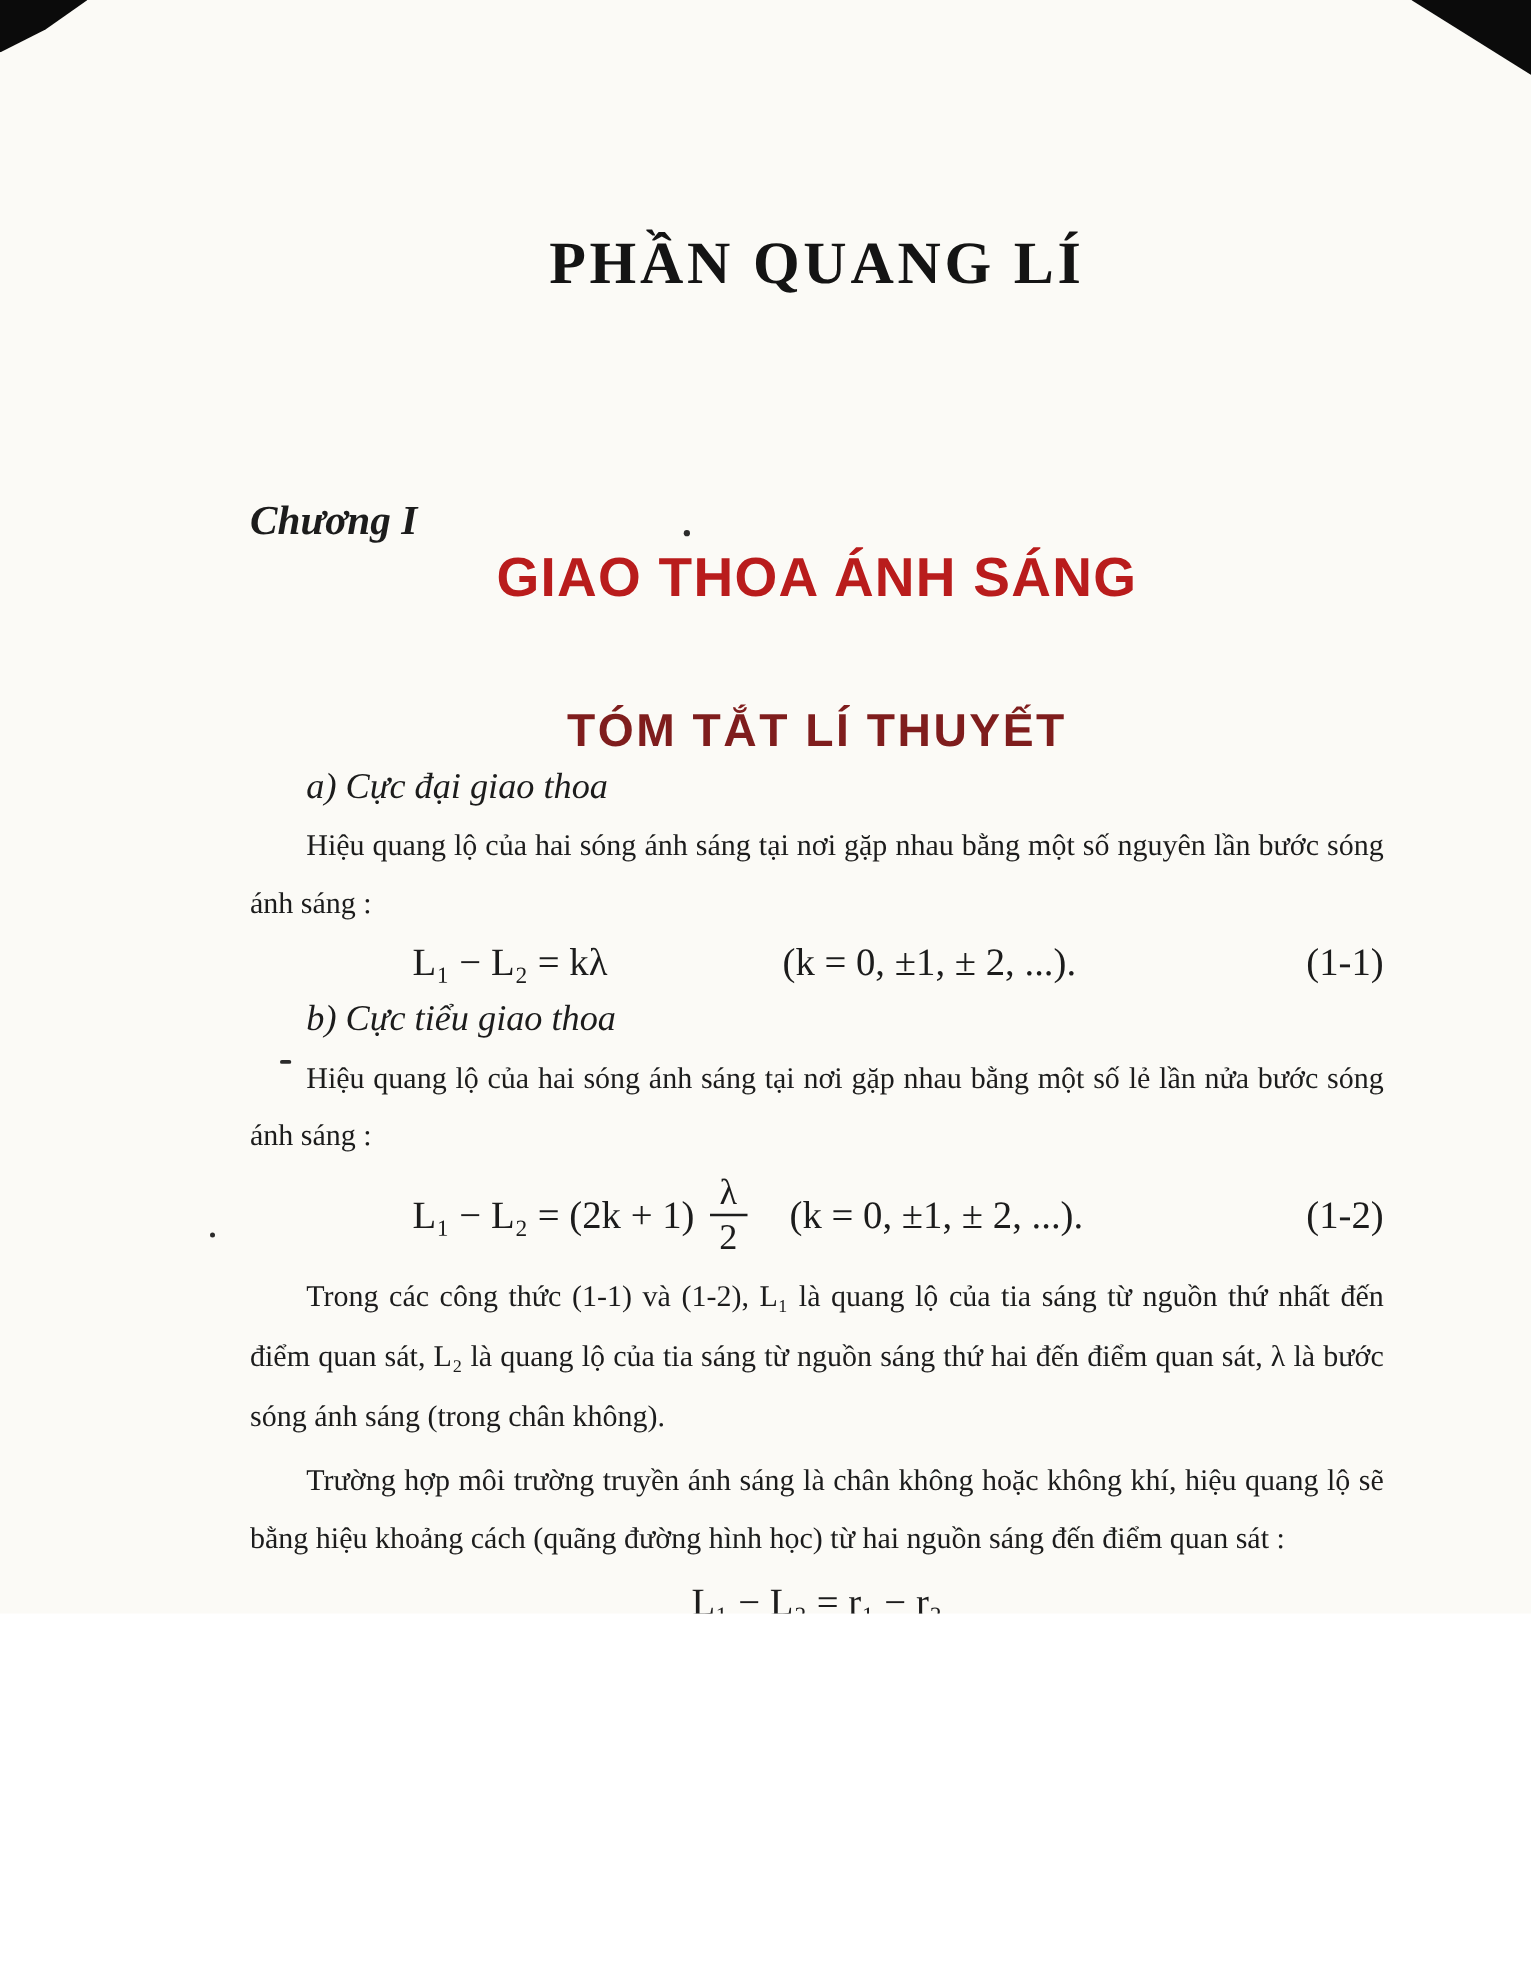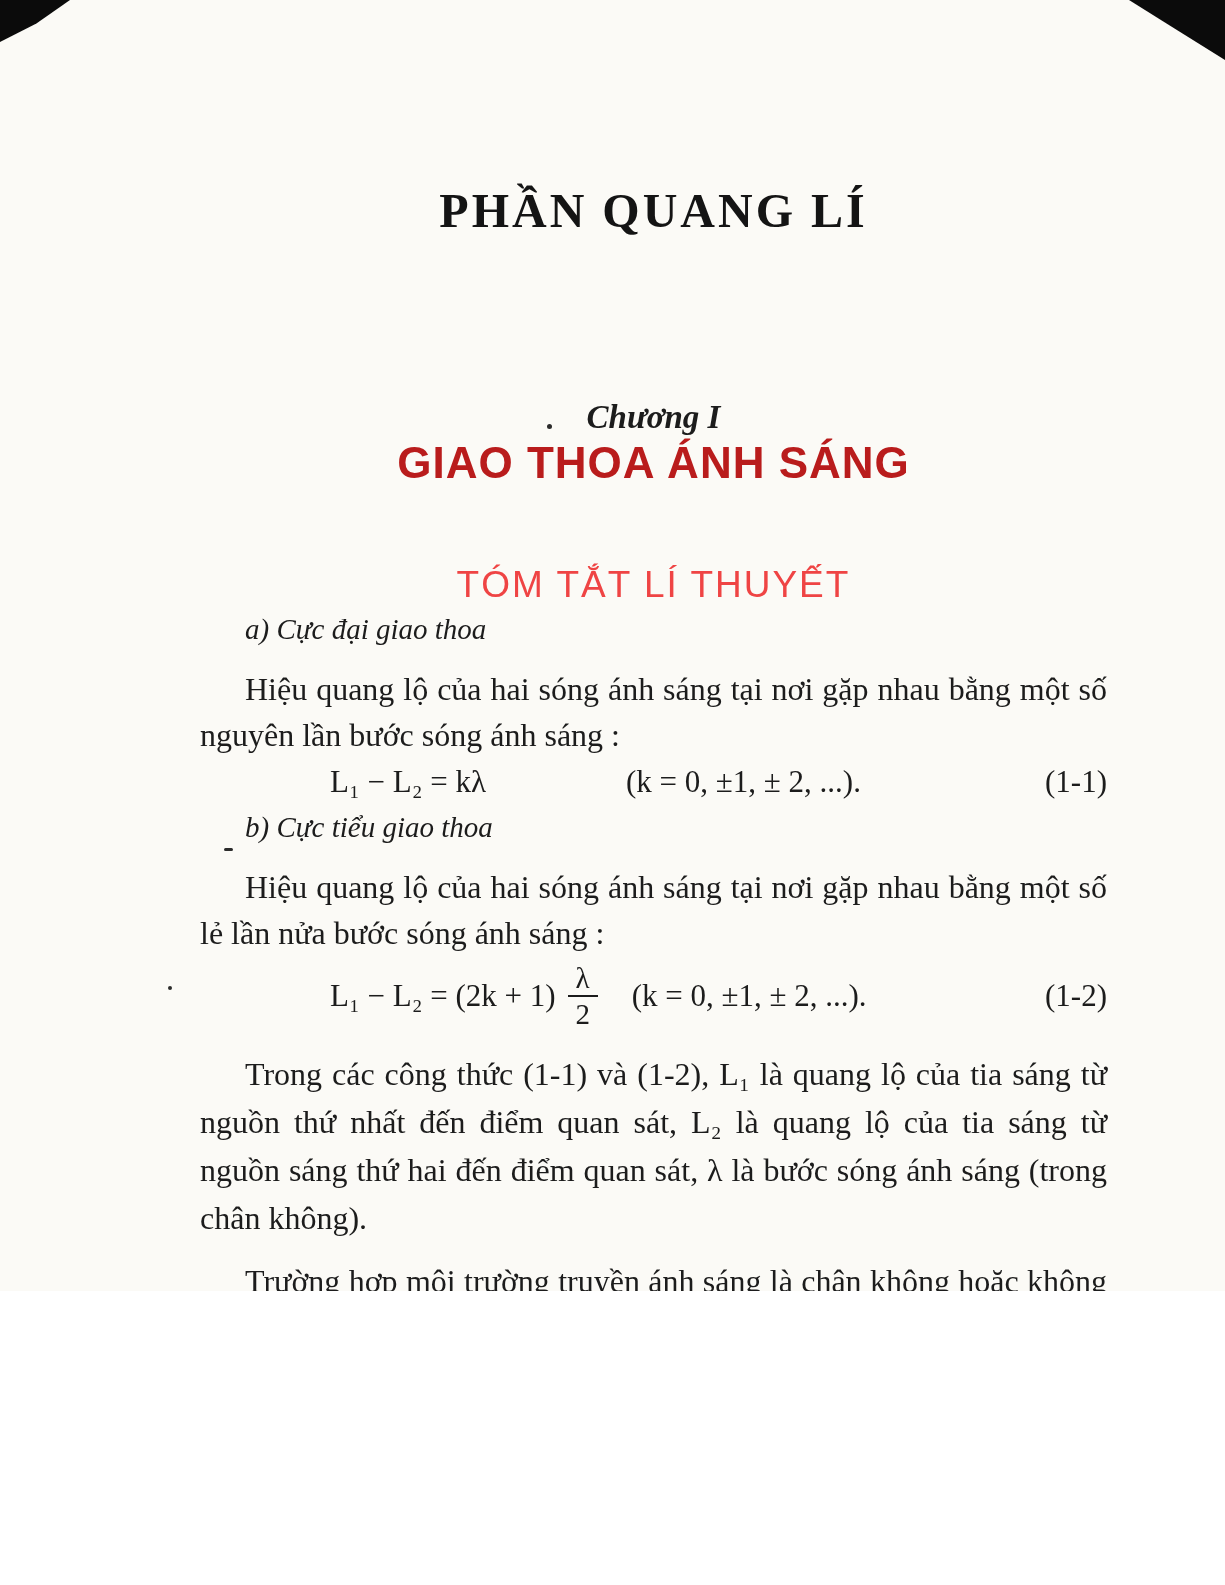--- a/index.html
+++ b/index.html
@@ -23,64 +23,63 @@
     margin-top: 184px;
     text-align: center;
     font-size: 48px;
     font-weight: bold;
     letter-spacing: 3px;
     line-height: 54px;
     color: #141414;
   }
   .chapter-label {
     margin-top: 158px;
-    text-align: center;
     font-size: 33px;
     font-style: italic;
     font-weight: bold;
     line-height: 42px;
   }
   .chapter-title {
     text-align: center;
     font-family: "Liberation Sans", "DejaVu Sans", sans-serif;
     font-size: 44px;
     font-weight: bold;
     letter-spacing: 1px;
     line-height: 50px;
     color: #b91c1c;
   }
   .section-title {
     margin-top: 76px;
     text-align: center;
     font-family: "Liberation Sans", "DejaVu Sans", sans-serif;
     font-size: 37px;
-    font-weight: normal;
+    font-weight: bold;
     letter-spacing: 2px;
     line-height: 42px;
-    color: #ef4444;
+    color: #7f1d1d;
   }
   .heading-1 {
     margin-top: 58px;
     font-size: 30px;
     font-weight: bold;
     line-height: 47px;
     text-align: justify;
     text-indent: 45px;
     color: #151515;
   }
   .sub-item {
     margin-top: 2px;
     margin-left: 45px;
     font-style: italic;
     font-size: 29px;
     line-height: 42px;
   }
   .para {
-    margin-top: 16px;
-    font-size: 32px;
+    margin-top: 4px;
+    font-size: 24px;
     line-height: 46px;
     text-align: justify;
     text-indent: 45px;
   }
   .para-wide { line-height: 48px; }
   .formula-row {
     margin-top: 2px;
     display: flex;
     align-items: center;
     font-size: 31px;

